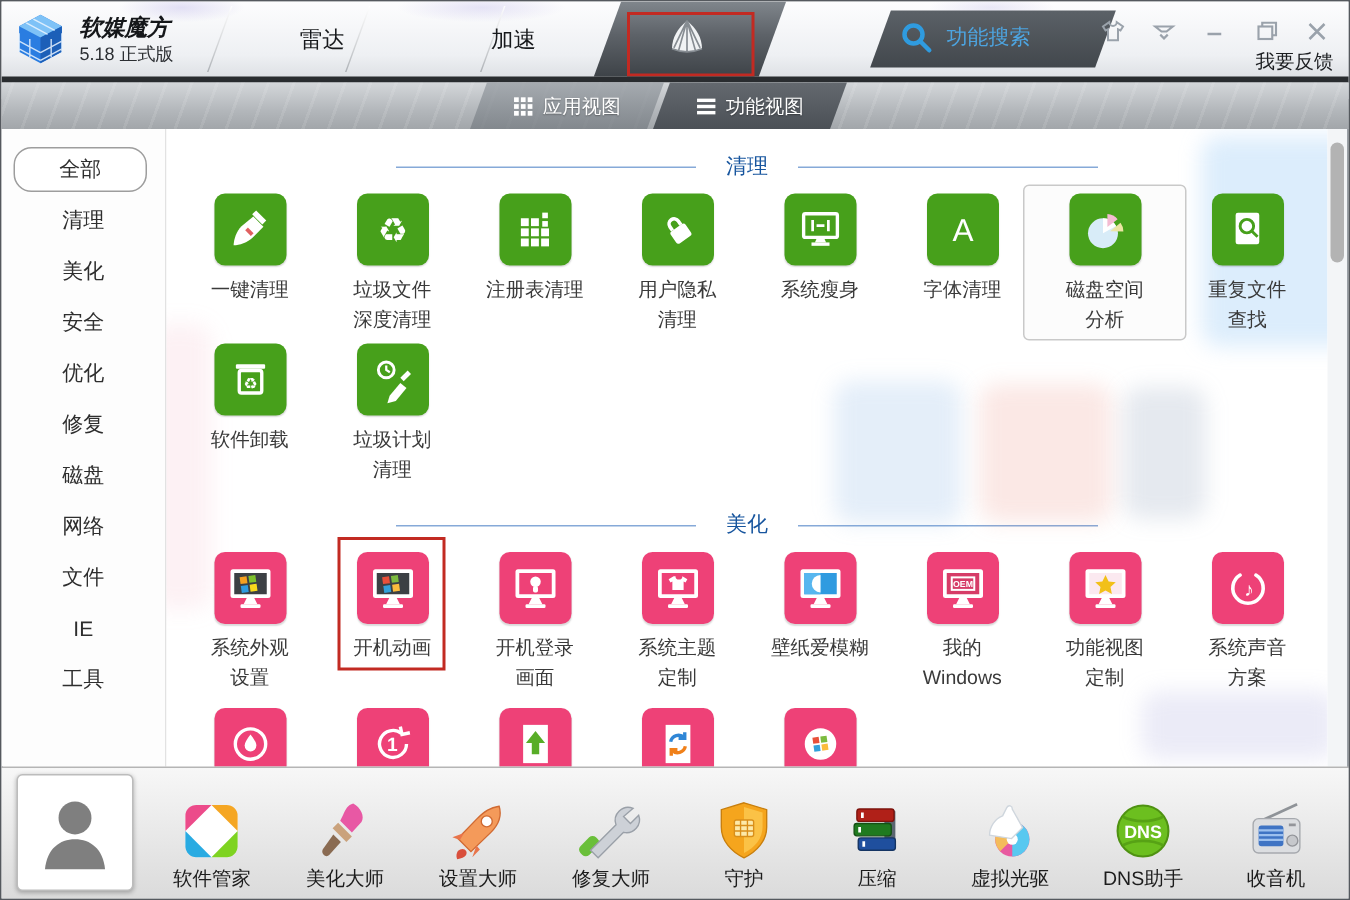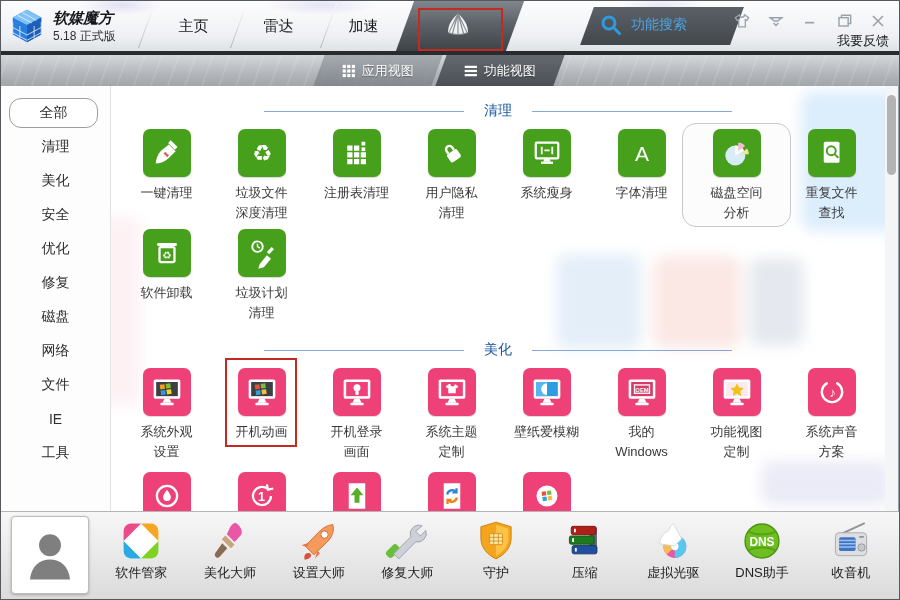--- a/index.html
+++ b/index.html
@@ -47,32 +47,32 @@
   
   #main{position:absolute;left:110px;top:85px;width:774px;height:425px;overflow:hidden;background:#fff;}
   .blob{position:absolute;border-radius:12px;filter:blur(7px);pointer-events:none;}
   .sec-head{display:flex;align-items:center;justify-content:center;gap:20px;margin-top:15px;height:20px;}
   .sec-title{font-size:14px;color:#17559e;}
   .hline{width:200px;height:1px;background:#86a9d8;}
   .grid{display:flex;flex-wrap:wrap;padding:8px 4px 0 8px;}
   .tile{width:95px;display:flex;flex-direction:column;align-items:center;margin-bottom:2px;cursor:pointer;position:relative;}
   .tile-icon{width:48px;height:48px;border-radius:7px;display:flex;align-items:center;justify-content:center;box-shadow:0 1px 1px rgba(0,0,0,.15);}
   .tile-label{margin-top:6px;font-size:13px;line-height:20px;color:#3a3a3a;text-align:center;white-space:pre-line;}
-  .tile.selected{background:#fcfcfc;border:1px solid #c9c9c9;border-radius:14px;padding-top:5px;margin-top:-6px;width:109px;margin-left:-7px;margin-right:-7px;min-height:104px;}
+  .tile.selected{background:#fcfcfc;border:1px solid #c9c9c9;border-radius:4px;padding-top:5px;margin-top:-6px;width:109px;margin-left:-7px;margin-right:-7px;min-height:104px;}
   .tile.outlined::after{content:"";position:absolute;left:11px;right:12px;top:-10px;height:85px;border:2px solid #c22a22;}
   
   #scrollbar{position:absolute;left:884px;top:85px;width:13px;height:425px;background:#f3f5f7;}
   #scroll-thumb{position:absolute;left:2px;top:9px;width:9px;height:80px;background:#b3b3b3;border-radius:5px;cursor:pointer;}
   
   #dock{position:absolute;left:0;top:510px;width:900px;height:90px;
     background:linear-gradient(180deg,#f7f7f7,#dadada);border-top:1px solid #b5b5b5;}
   #avatar{position:absolute;left:10px;top:4px;width:78px;height:78px;background:#fff;border:1px solid #bcbcbc;border-radius:4px;
     box-shadow:0 1px 3px rgba(0,0,0,.25);display:flex;align-items:center;justify-content:center;cursor:pointer;}
   #dock-items{position:absolute;left:96px;right:6px;top:2px;height:84px;display:flex;}
-  .dock-item{flex:1;display:flex;flex-direction:column;align-items:center;justify-content:flex-end;padding-bottom:16px;cursor:pointer;}
+  .dock-item{flex:1;display:flex;flex-direction:column;align-items:center;justify-content:flex-end;padding-bottom:3px;cursor:pointer;}
   .dock-label{font-size:13px;color:#1c1c1c;margin-top:1px;}
   svg{display:block;}
 </style>
 </head>
 <body>
 
 <div id="window">
 
   <div id="titlebar">
     <div id="logo">
@@ -84,21 +84,20 @@
             <path d="M10 8.7l15 8M15 6l15 8M5 16v13M12.5 20v13M27.5 20v13M35 16v13M5 21.5l15 8M5 27l15 8M35 21.5l-15 8M35 27l-15 8"></path>
           </g>
         </svg>
     </div>
     <div id="app-name">软媒魔方</div>
     <div id="app-ver">5.18 正式版</div>
     <div class="tb-sep" style="left:145px"></div>
     <div class="tb-sep" style="left:237px"></div>
     <div class="tb-sep" style="left:327px"></div>
     <div id="nav">
-        <div class="nav-item">主页</div>
         <div class="nav-item">雷达</div>
         <div class="nav-item">加速</div>
       </div>
     <div id="gem-tab"></div>
     <div id="gem-tab-icon">
       <svg viewBox="0 0 24 24" width="30" height="30">
           <path d="M12 3c5 4 8 9 8 15a21 21 0 0 1-16 0c0-6 3-11 8-15z" fill="#f0f2f4"></path>
           <g stroke="#868c92" stroke-width=".9" fill="none">
             <path d="M12 3v17M12 3L7.5 19M12 3l4.5 16M12 3L5 17.5M12 3l7 14.5M4 18a21 21 0 0 0 16 0"></path>
           </g>

